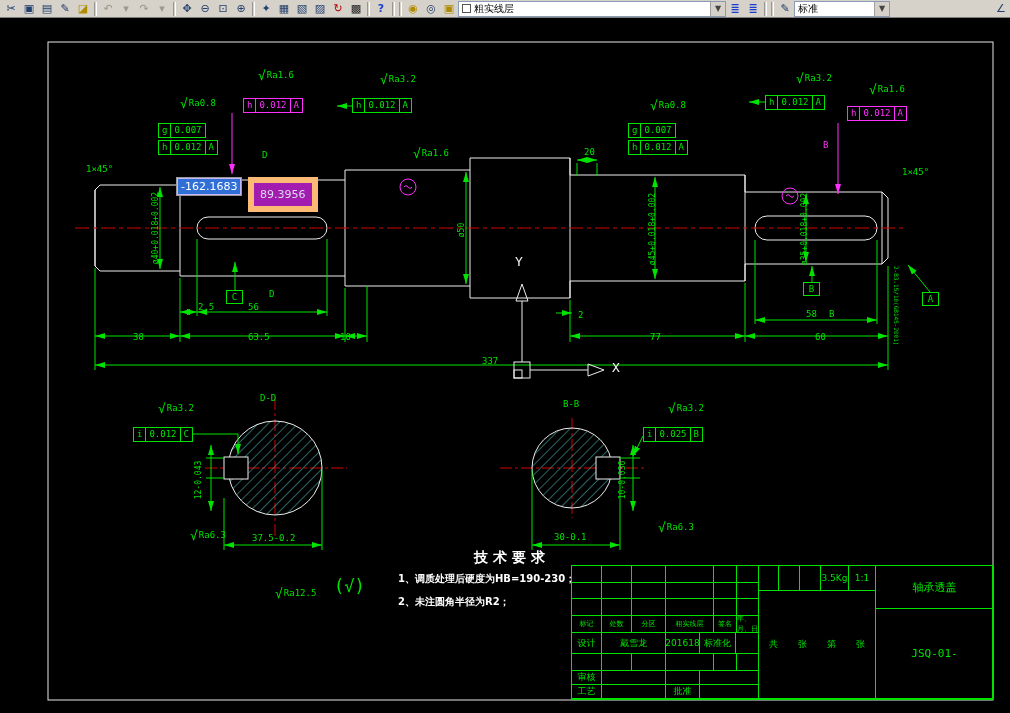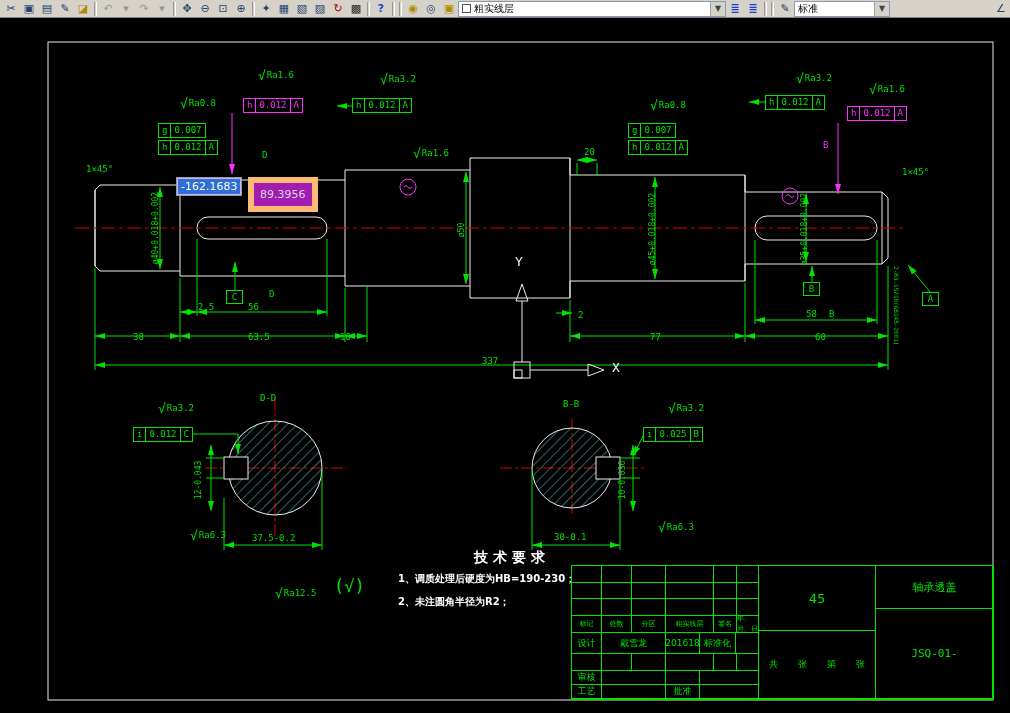--- a/index.html
+++ b/index.html
@@ -375,23 +375,27 @@
       <i class="c" style="width:59px"></i>
     </div>
     <div class="trow r14" style="flex:1">
       <i class="c cw1 f9">工艺</i>
       <i class="c" style="width:64px"></i>
       <i class="c cw3 f9">批准</i>
       <i class="c" style="width:59px"></i>
     </div>
   </div>
   <div class="tcol" style="width:117px">
-    <div class="trow" style="height:65px">
-          <i class="c f13" style="width:117px">45</i>
-        </div>
+    <div class="trow" style="height:25px">
+      <i class="c" style="width:20px"></i>
+      <i class="c" style="width:21px"></i>
+      <i class="c" style="width:21px"></i>
+      <i class="c f9" style="width:28px">3.5Kg</i>
+      <i class="c f9" style="width:27px">1:1</i>
+    </div>
     <div class="trow" style="flex:1">
       <i class="c f9" style="width:117px;justify-content:space-around">
             <span>共</span>
             <span>张</span>
             <span>第</span>
             <span>张</span>
           </i>
     </div>
   </div>
   <div class="tcol" style="width:118px">

